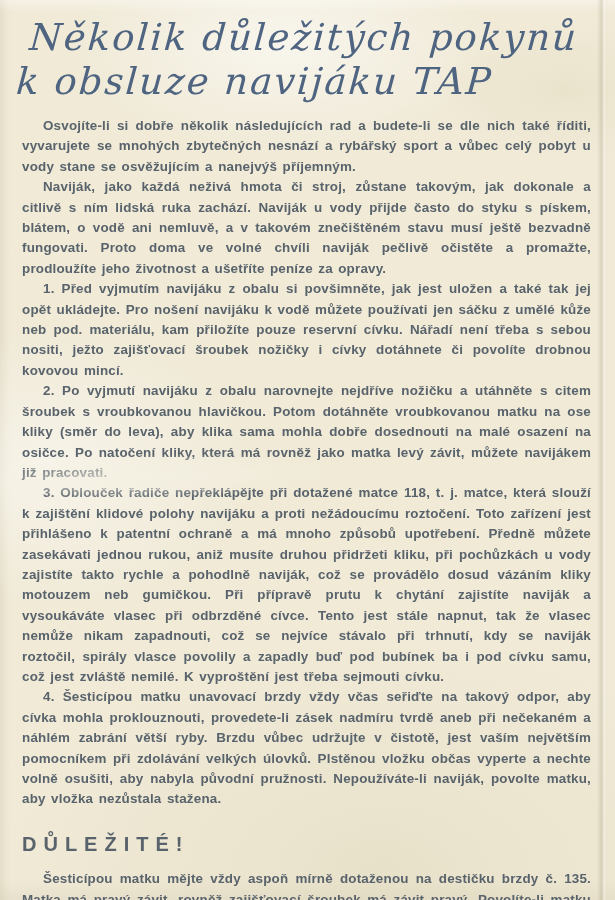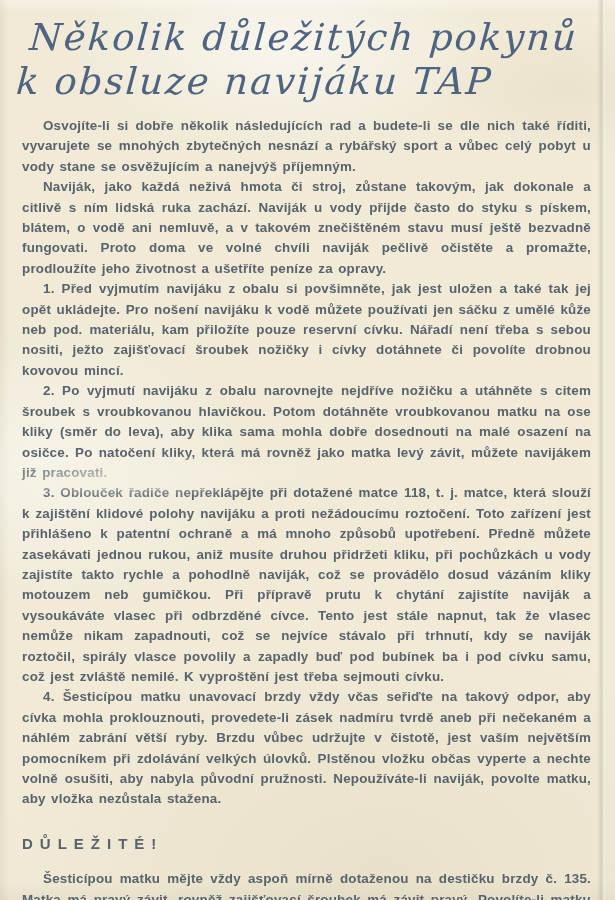--- a/index.html
+++ b/index.html
@@ -68,21 +68,21 @@
     letter-spacing: 0.2px;
     word-spacing: 1.5px;
     text-align: justify;
   }
   .bodytext p {
     margin: 0;
     text-indent: 21px;
   }
   .important-heading {
     margin: 24px 0 15px 0;
-    font-size: 15px;
+    font-size: 20px;
     font-weight: bold;
     letter-spacing: 7px;
     color: #59636c;
     text-indent: 0;
   }
 </style>
 </head>
 <body>
 
 <div class="page">

